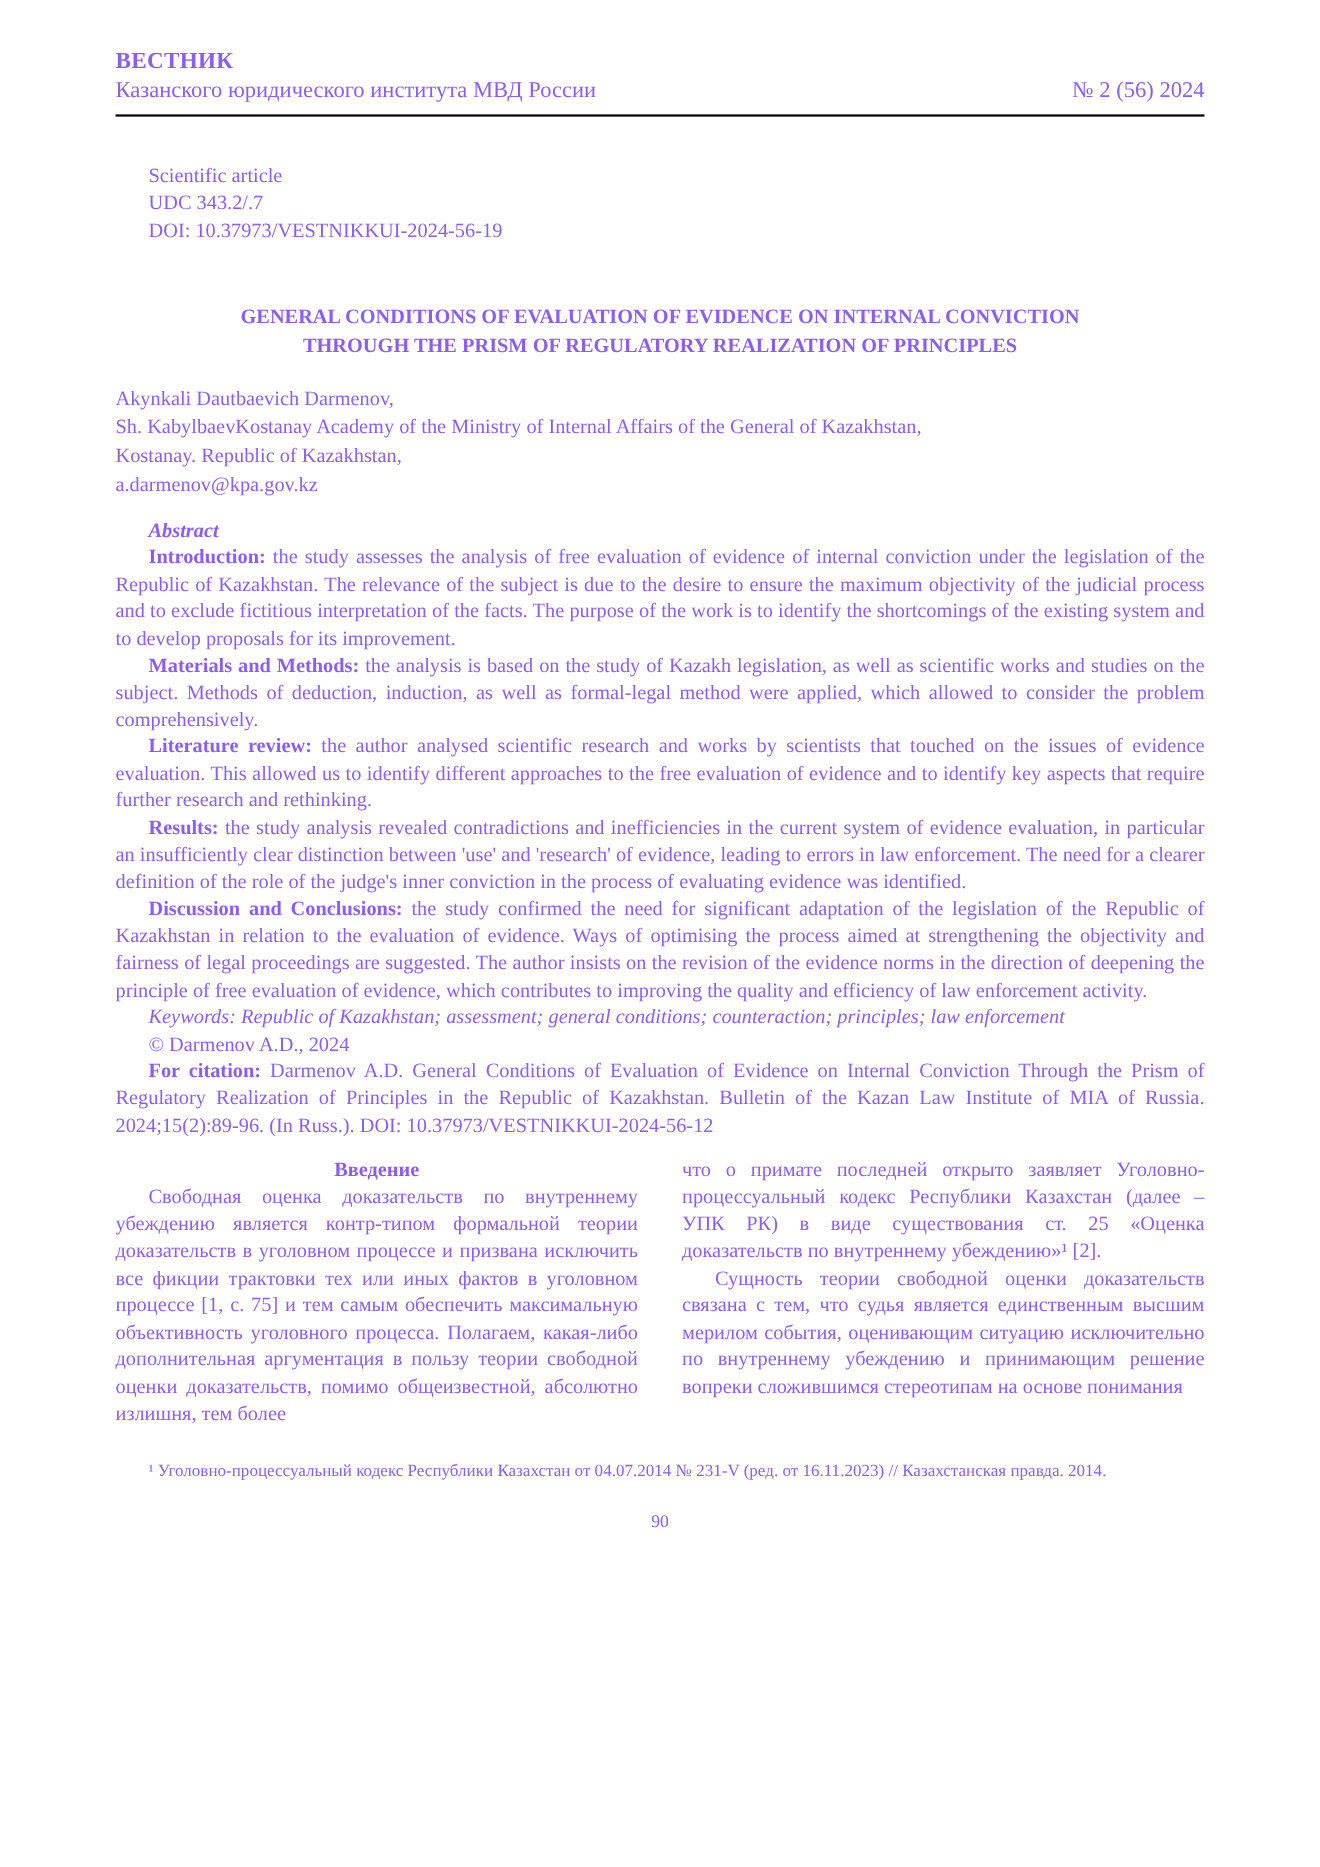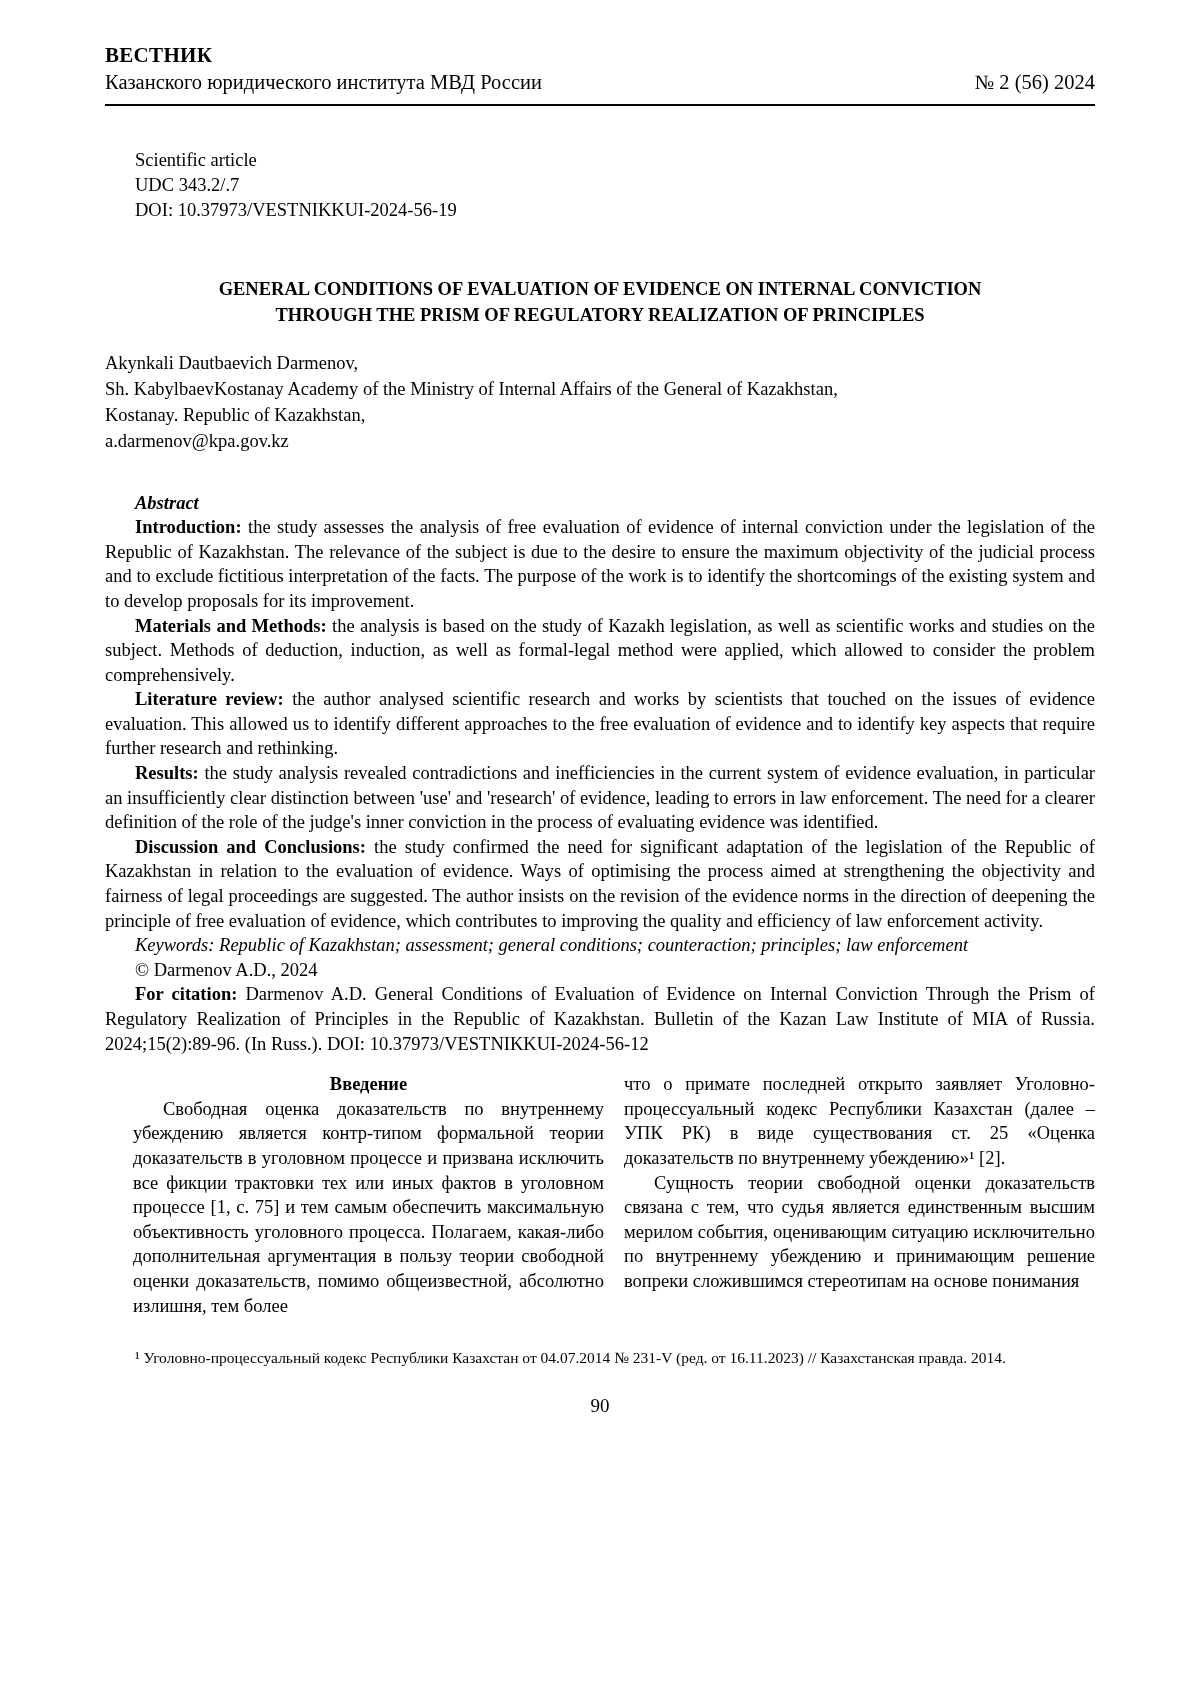--- a/index.html
+++ b/index.html
@@ -2,21 +2,21 @@
 <html lang="en"><head>
 <meta charset="utf-8">
 <style>
   * { box-sizing: border-box; }
   html, body { margin: 0; padding: 0; background: #ffffff; }
   .page {
     width: 1200px;
     height: 1697px;
     margin: 0 auto;
     background: #ffffff;
-    color: #000000;
+    color: #8b5cf6;
     font-family: "Liberation Serif", serif;
     padding: 42px 105px 40px 105px;
     position: relative;
     overflow: hidden;
   }
 
   
   .masthead { border-bottom: 2px solid #000; padding-bottom: 10px; }
   .journal-name { font-size: 21px; font-weight: bold; letter-spacing: 0.3px; line-height: 1.3; }
   .masthead-row { display: flex; justify-content: space-between; align-items: baseline; margin-top: 2px; }
@@ -24,49 +24,49 @@
   .journal-issue { font-size: 20.5px; }
 
   
   .meta { margin-top: 42px; padding-left: 30px; font-size: 18.5px; line-height: 1.35; }
 
   
   .title { margin: 54px 0 0 0; font-size: 18.5px; font-weight: bold; text-align: center; line-height: 1.4; }
   .authors { margin-top: 22px; font-size: 18.5px; line-height: 1.4; }
 
   
-  .abstract { margin-top: 36px; }
+  .abstract { margin-top: 16px; }
   .abstract-heading { font-size: 18.5px; font-weight: bold; font-style: italic; line-height: 1.33; text-indent: 30px; }
   .para {
     margin: 0;
     font-size: 18.5px;
     line-height: 1.33;
     text-align: justify;
     text-indent: 30px;
   }
   .para b { font-weight: bold; }
   .keywords { font-style: italic; }
   .copyright { text-align: left; }
 
   
-  .body-columns { display: flex; gap: 20px; margin-top: 16px; margin-left: 28px; }
+  .body-columns { display: flex; gap: 40px; margin-top: 16px; }
   .col { width: 475px; }
   .col .para { hyphens: auto; -webkit-hyphens: auto; }
   .section-heading { margin: 0; font-size: 18.5px; font-weight: bold; text-align: center; line-height: 1.33; }
   .no-indent { text-indent: 0; }
 
   
   .footnote {
     margin-top: 30px;
     font-size: 15.5px;
     line-height: 1.35;
     text-align: justify;
     text-indent: 30px;
   }
-  .page-number { margin-top: 26px; text-align: center; font-size: 19px; }
+  .page-number { margin-top: 26px; text-align: center; font-size: 16px; }
 </style>
 </head>
 <body>
 
 <div class="page">
 
   <header class="masthead">
     <div class="journal-name">ВЕСТНИК</div>
     <div class="masthead-row">
       <div class="journal-subtitle">Казанского юридического института МВД России</div>

